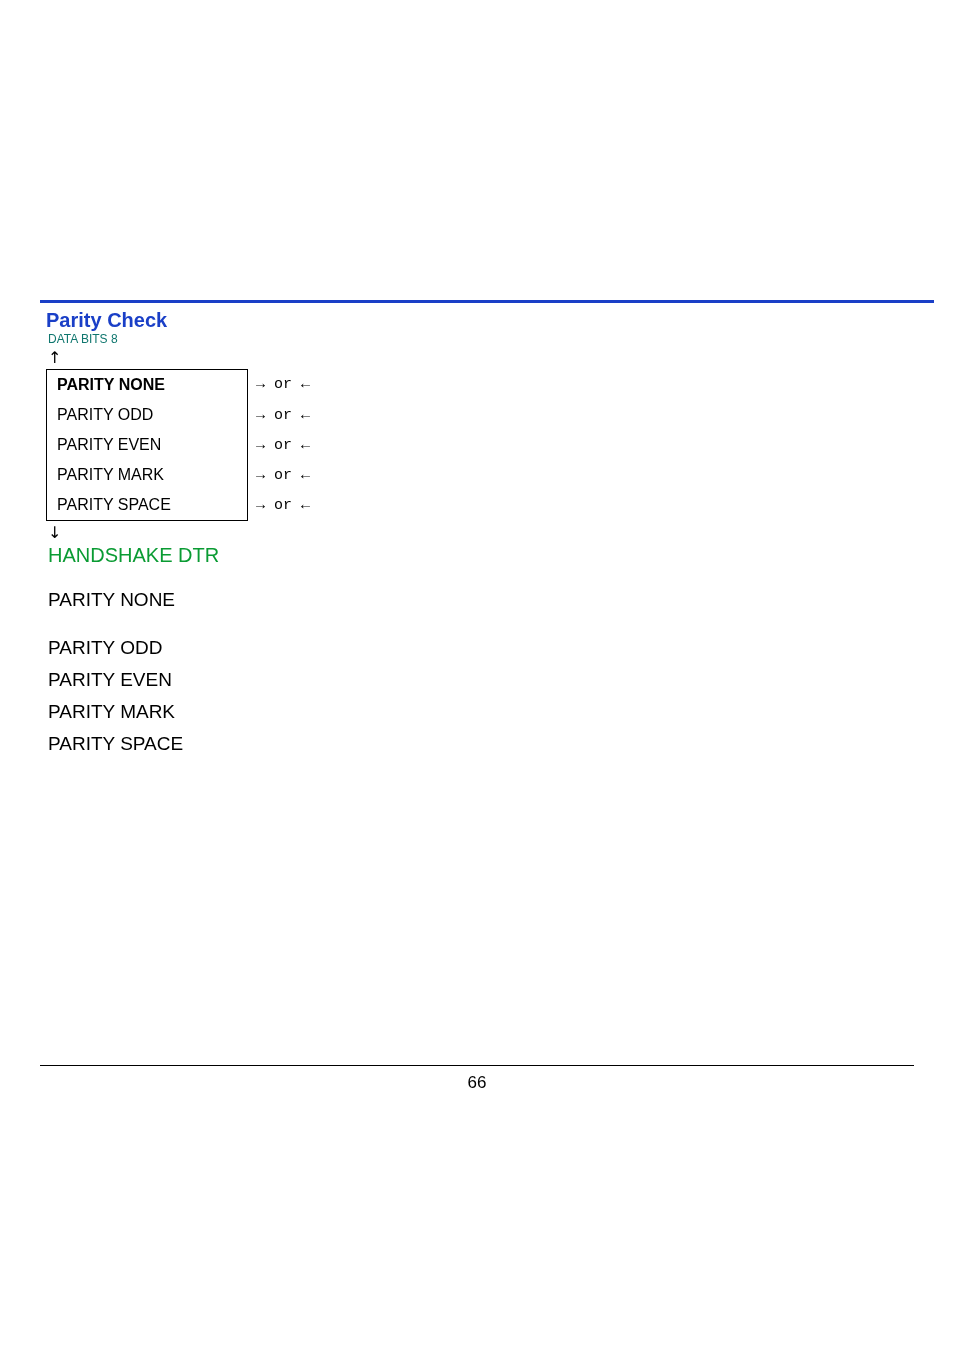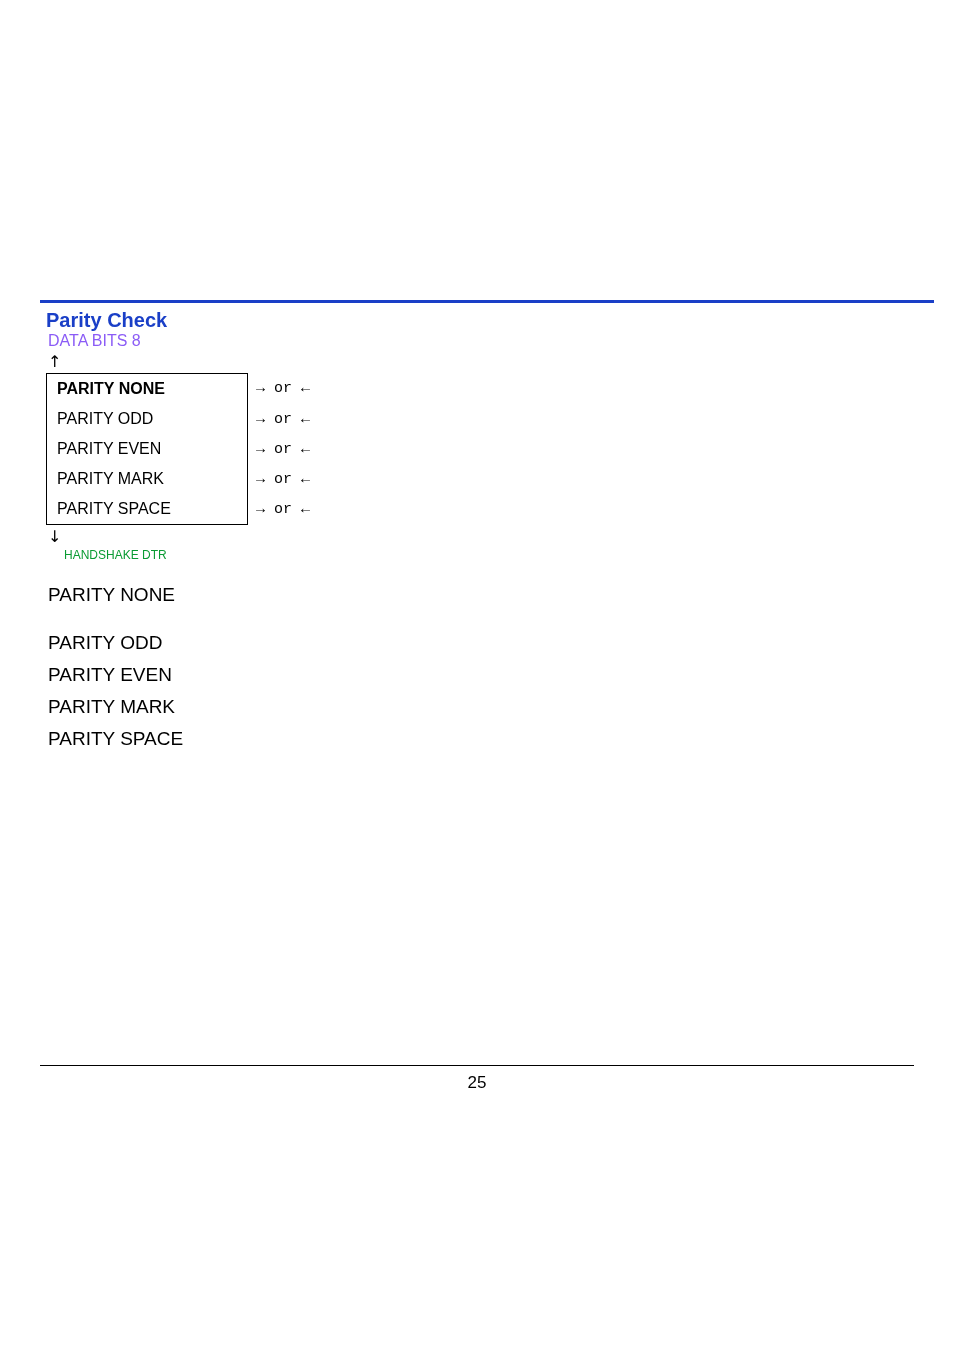--- a/index.html
+++ b/index.html
@@ -19,22 +19,22 @@
     border-top: 3px solid #1a3fc7;
     margin: 0 0 6px 0;
   }
   .section-title {
     color: #1a3fc7;
     font-weight: bold;
     font-size: 20px;
     margin: 0 0 0 6px;
   }
   .prev-link {
-    color: #8b5cf6;
-    font-size: 16px;
+    color: #0f766e;
+    font-size: 12px;
     margin: 0 0 2px 8px;
   }
   .arrow {
     font-size: 16px;
     margin: 2px 0 2px 8px;
     font-family: "DejaVu Sans", Arial, sans-serif;
   }
   table.menu {
     border-collapse: collapse;
     margin-left: 6px;
@@ -55,22 +55,22 @@
   table.menu td.action {
     padding: 6px 8px;
     font-size: 15px;
     font-family: Liberation Mono, monospace;
   }
   .bold {
     font-weight: bold;
   }
   .next-link {
     color: #0a9b33;
-    font-size: 12px;
-    margin: 2px 0 0 24px;
+    font-size: 20px;
+    margin: 2px 0 0 8px;
   }
   .desc-block {
     margin-top: 22px;
     margin-left: 8px;
   }
   .desc-block .d1 {
     font-size: 19px;
     margin-bottom: 26px;
   }
   .desc-block .d2 {
@@ -133,13 +133,13 @@
   <div class="desc-block">
     <div class="d1">PARITY NONE</div>
     <div class="d2">PARITY ODD</div>
     <div class="d2">PARITY EVEN</div>
     <div class="d2">PARITY MARK</div>
     <div class="d2">PARITY SPACE</div>
   </div>
 </div>
 
 <div class="page-num-rule"></div>
-<div class="page-num">25</div>
+<div class="page-num">66</div>
 
 </body></html>

